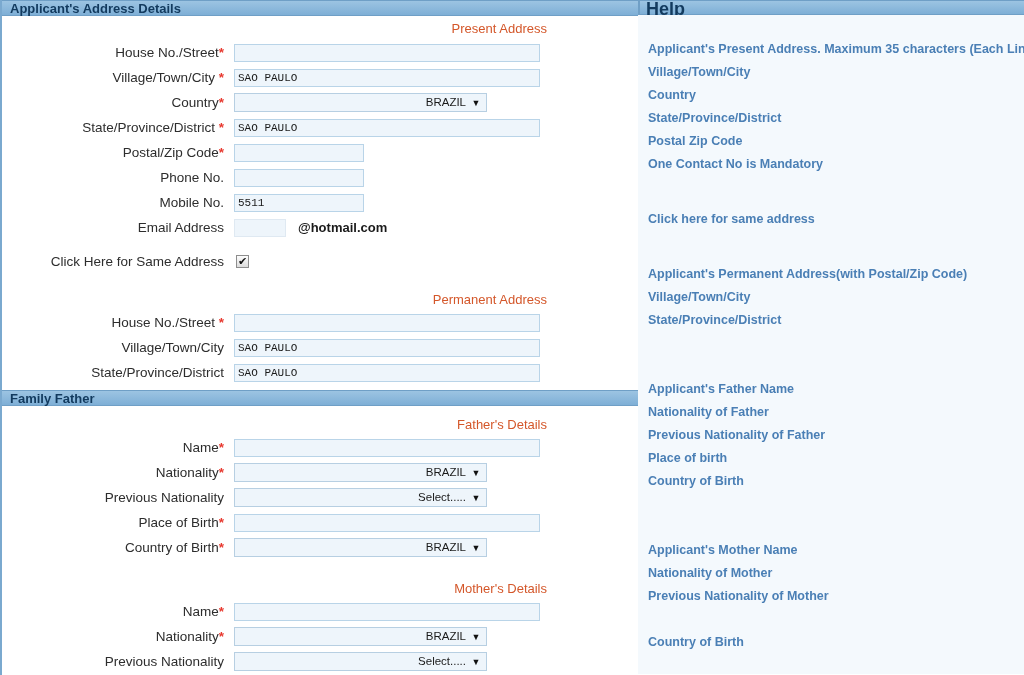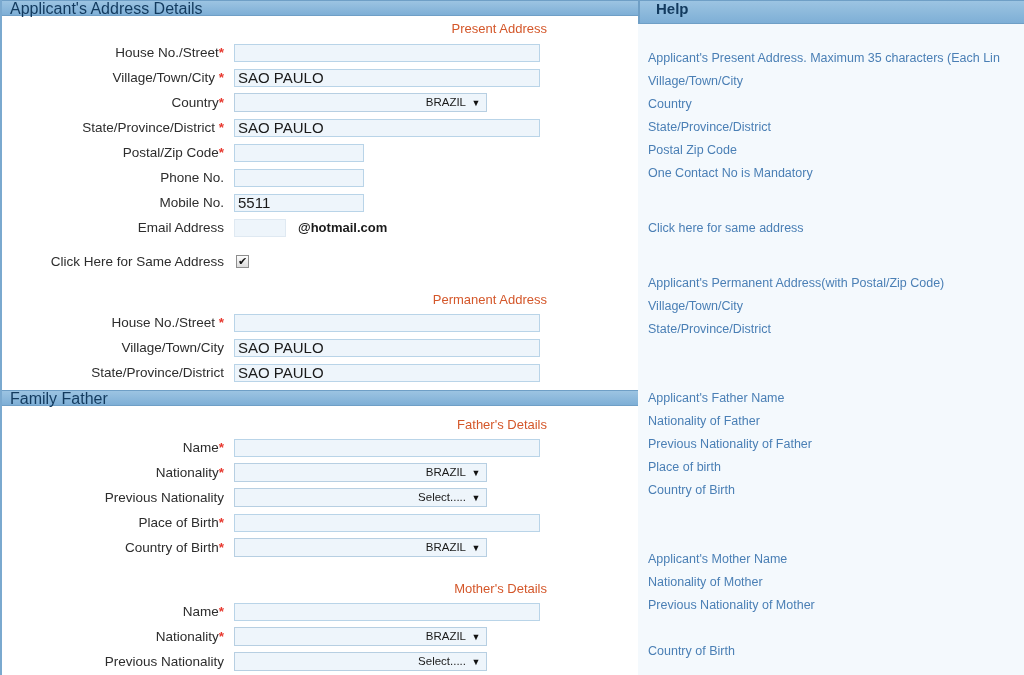--- a/index.html
+++ b/index.html
@@ -8,21 +8,21 @@
     font-family:"Liberation Sans",sans-serif;font-size:13px;color:#222;
   }
   .page{position:relative;width:1024px;height:675px;display:flex;}
 
   
   .form-panel{position:relative;width:638px;height:675px;box-sizing:border-box;
     border-left:2px solid #7aa9cf;background:#ffffff;}
   .section-bar{
     height:16px;line-height:16px;background:#8ab8dc;
     background:linear-gradient(to bottom,#9cc4e2 0%,#7eafd6 100%);
-    color:#123a5e;font-weight:normal;font-size:16px;padding-left:8px;
+    color:#123a5e;font-weight:bold;font-size:13px;padding-left:8px;
     box-sizing:border-box;border-top:1px solid #6f9fc6;border-bottom:1px solid #6f9fc6;
   }
   .sub-title{
     text-align:right;color:#d4572a;font-weight:normal;font-size:13px;
     width:545px;box-sizing:border-box;
   }
   .sub-title.t-present{padding:5px 0 5px 0;}
   .sub-title.t-permanent{padding:10px 0 4px 0;}
   .sub-title.t-father{padding:11px 0 4px 0;}
   .sub-title.t-mother{padding:22px 0 4px 0;}
@@ -31,22 +31,22 @@
   .row.tall{height:41px;align-items:center;}
   .lbl{
     width:228px;box-sizing:border-box;text-align:right;padding-right:6px;
     font-size:13.5px;color:#2d2d2d;line-height:16px;
   }
   .lbl .ast{color:#e8392f;font-weight:bold;}
   .fld{padding-left:4px;}
 
   input.tf{
     box-sizing:border-box;height:18px;border:1px solid #b9d4e8;
-    background:#eef5fb;font-family:Liberation Sans, sans-serif;
-    font-size:15px;color:#1a1a1a;padding:0 3px;outline:none;
+    background:#eef5fb;font-family:Liberation Mono, monospace;
+    font-size:11px;color:#1a1a1a;padding:0 3px;outline:none;
   }
   input.tf.wide{width:306px;}
   input.tf.short{width:130px;}
   input.tf.blank-email{width:52px;border:1px solid #dfe9f2;background:#eef5fb;}
 
   .sel{
     box-sizing:border-box;width:253px;height:19px;border:1px solid #b7cfe2;
     background:#eef5fb;font-size:11.5px;color:#1a1a1a;
     display:flex;align-items:center;padding:0 0 0 4px;position:relative;text-align:right;
   }
@@ -65,25 +65,25 @@
     font-size:11px;color:#111;line-height:1;margin-left:2px;
   }
 
   .spacer-2{height:2px;}
   .spacer-6{height:6px;}
 
   
   .help-panel{position:relative;width:386px;height:675px;box-sizing:border-box;
     background:#ffffff;overflow:hidden;}
   .help-bar{
-    height:24px;line-height:16px;background:linear-gradient(to bottom,#9cc4e2 0%,#7eafd6 100%);
-    color:#123a5e;font-weight:bold;font-size:15px;padding-left:16px;box-sizing:border-box;
+    height:15px;line-height:16px;background:linear-gradient(to bottom,#9cc4e2 0%,#7eafd6 100%);
+    color:#123a5e;font-weight:bold;font-size:18px;padding-left:6px;box-sizing:border-box;
     border-top:1px solid #6f9fc6;border-bottom:1px solid #6f9fc6;border-left:2px solid #6f9fc6;
   }
-  .help-body{position:relative;background:#f4f9fd;height:659px;}
+  .help-body{position:relative;background:#f4f9fd;height:659px;font-weight:bold;}
   .help-row{
     height:23px;line-height:23px;color:#4a7fb5;font-size:12.5px;
     padding-left:10px;white-space:nowrap;overflow:hidden;
   }
   .help-row.tall{height:41px;line-height:41px;}
   .help-row.blank{color:transparent;}
 </style>
 </head>
 <body>
 

